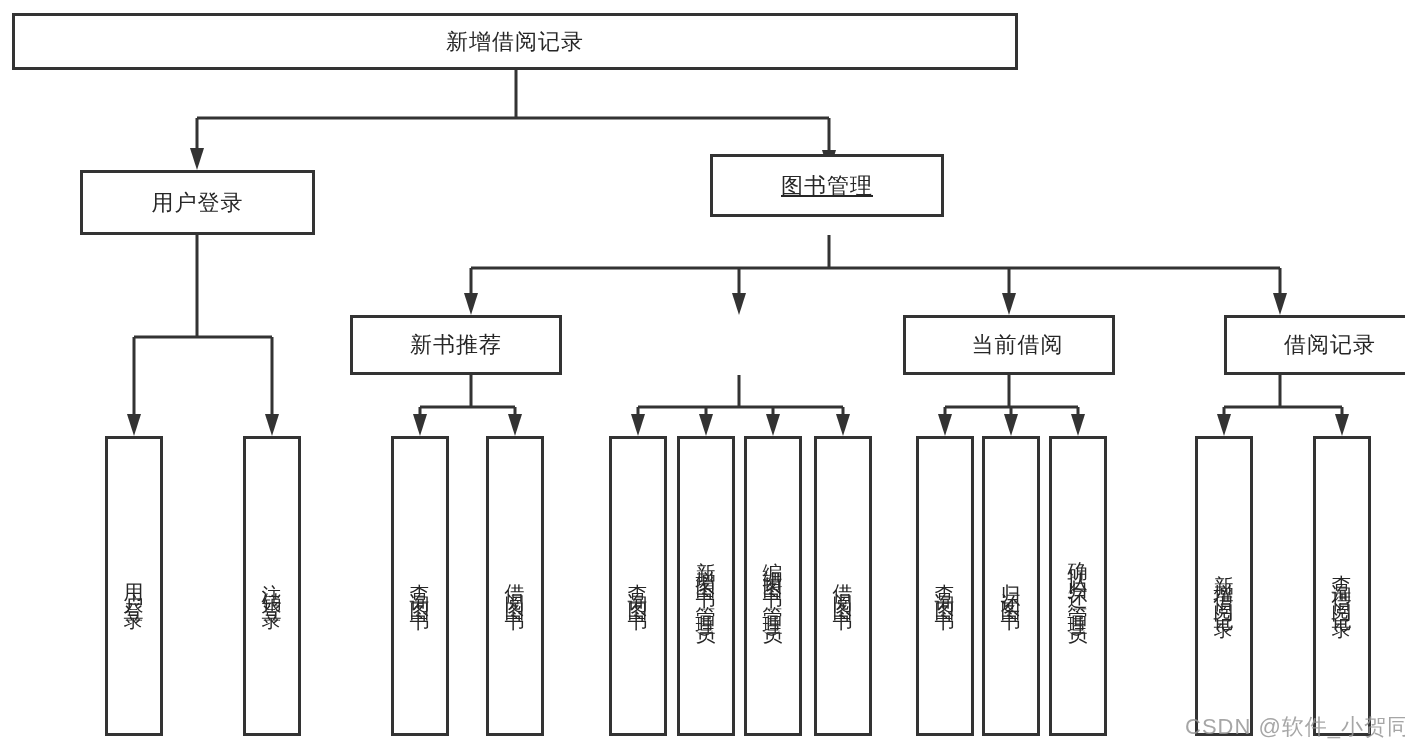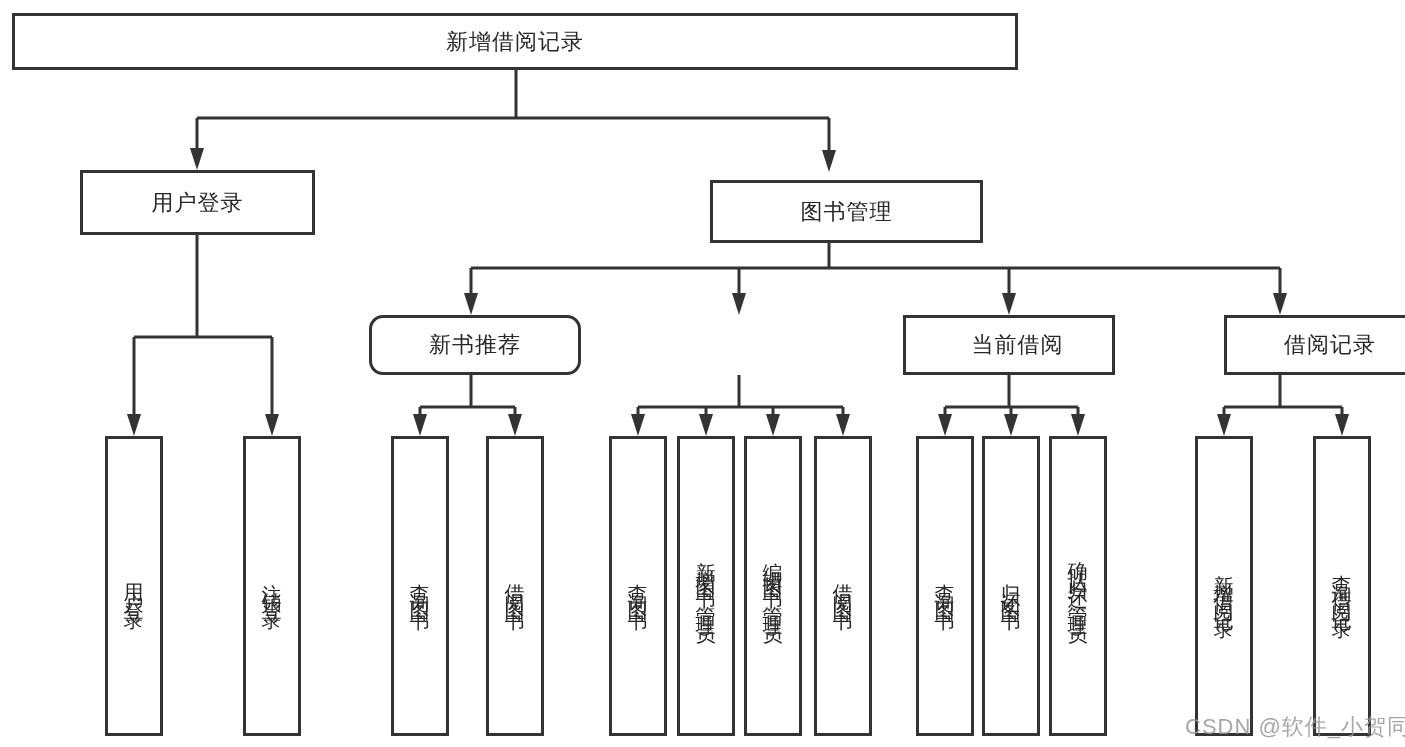--- a/index.html
+++ b/index.html
@@ -30,23 +30,23 @@
   .vnode span {
     writing-mode: vertical-rl;
     text-orientation: mixed;
     font-size: 20px;
     letter-spacing: 9px;
     line-height: 1;
     white-space: nowrap;
   }
   .root  { left: 12px;   top: 13px;  width: 1006px; height: 57px; }
   .n-login { left: 80px;  top: 170px; width: 235px; height: 65px; }
-  .n-mgmt  { left: 710px; top: 180px; width: 273px; height: 63px; }
+  .n-mgmt  { left: 710px; top: 154px; width: 234px; height: 63px; text-decoration: underline; }
   .l3 { top: 315px; width: 212px; height: 60px; }
-  .n-newbook { left: 369px; border-radius: 14px; }
+  .n-newbook { left: 350px; }
   .n-borrow  { left: 633px; }
   .n-current { left: 903px; padding-left: 17px; }
   .n-record  { left: 1224px; }
   .leaf { top: 436px; width: 58px; height: 300px; }
   .x1  { left: 105px; }
   .x2  { left: 243px; }
   .x3  { left: 391px; }
   .x4  { left: 486px; }
   .x5  { left: 609px; }
   .x6  { left: 677px; }

